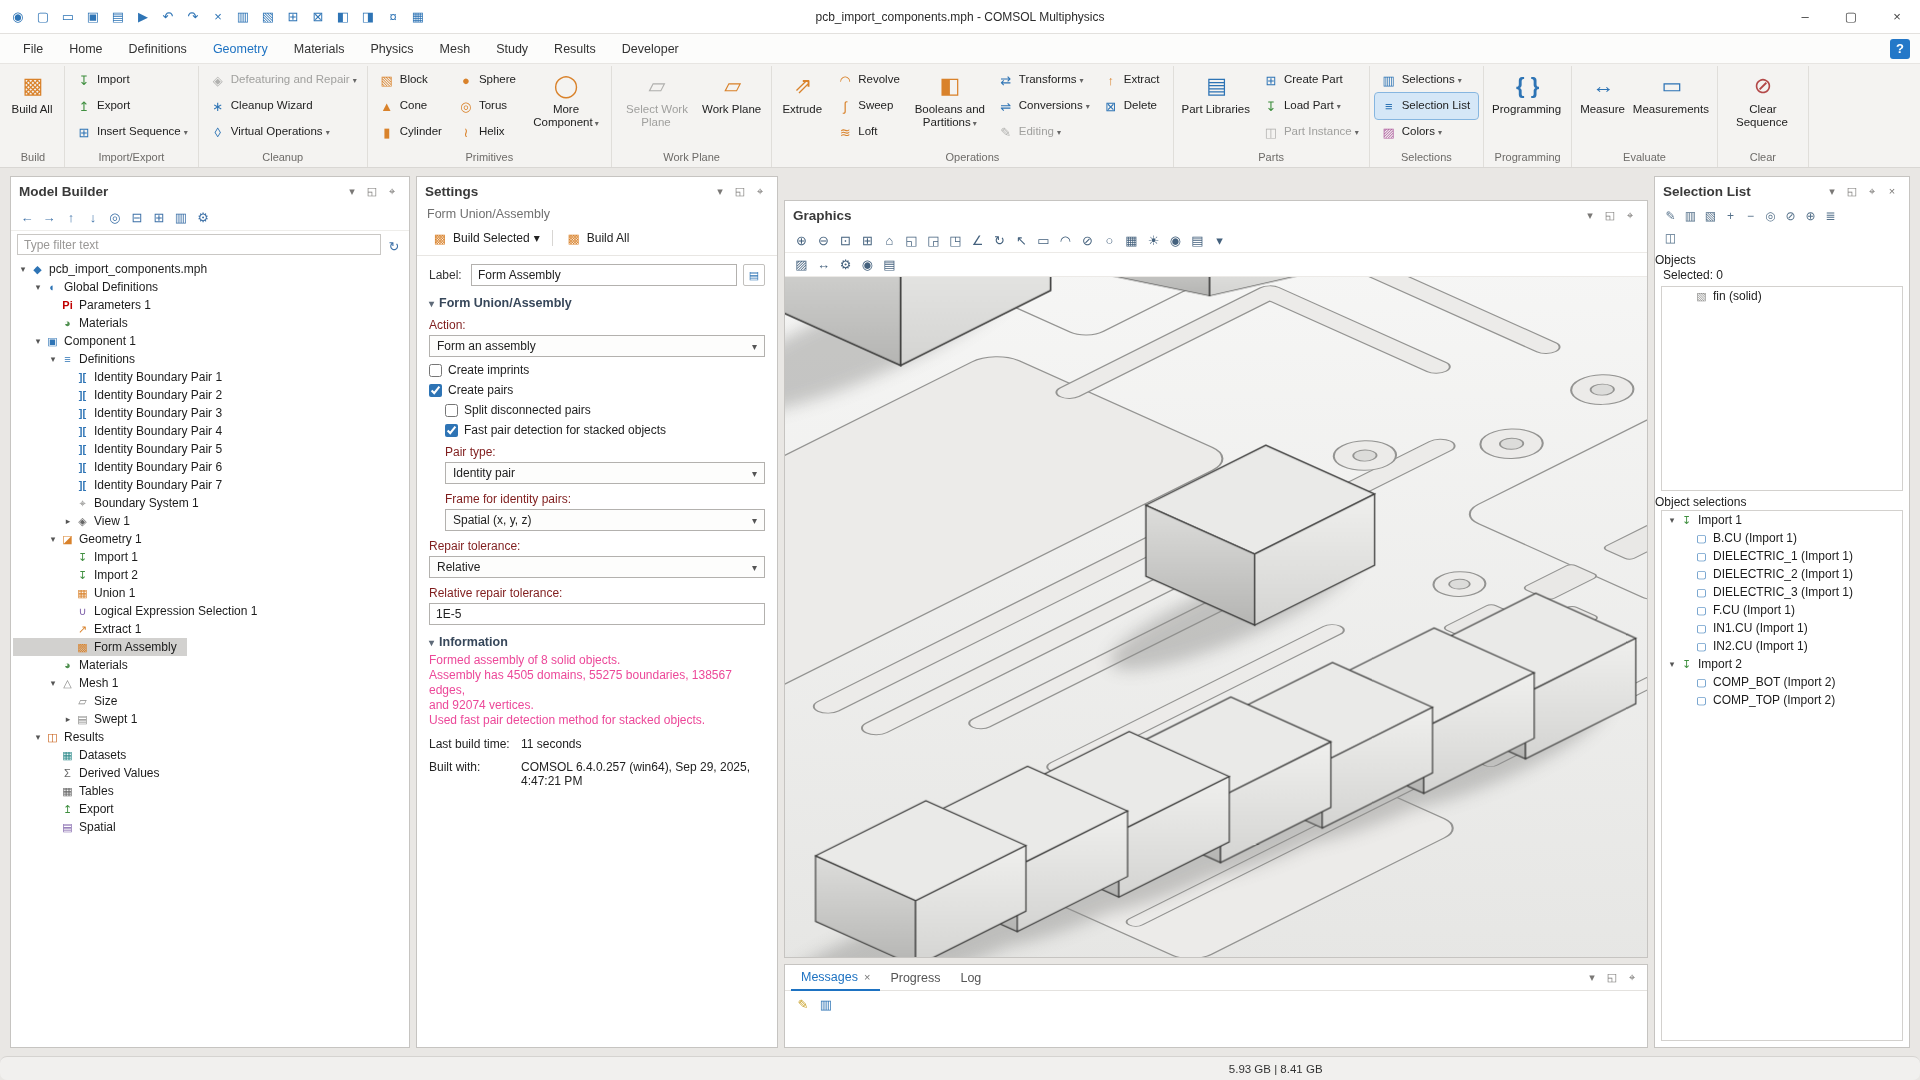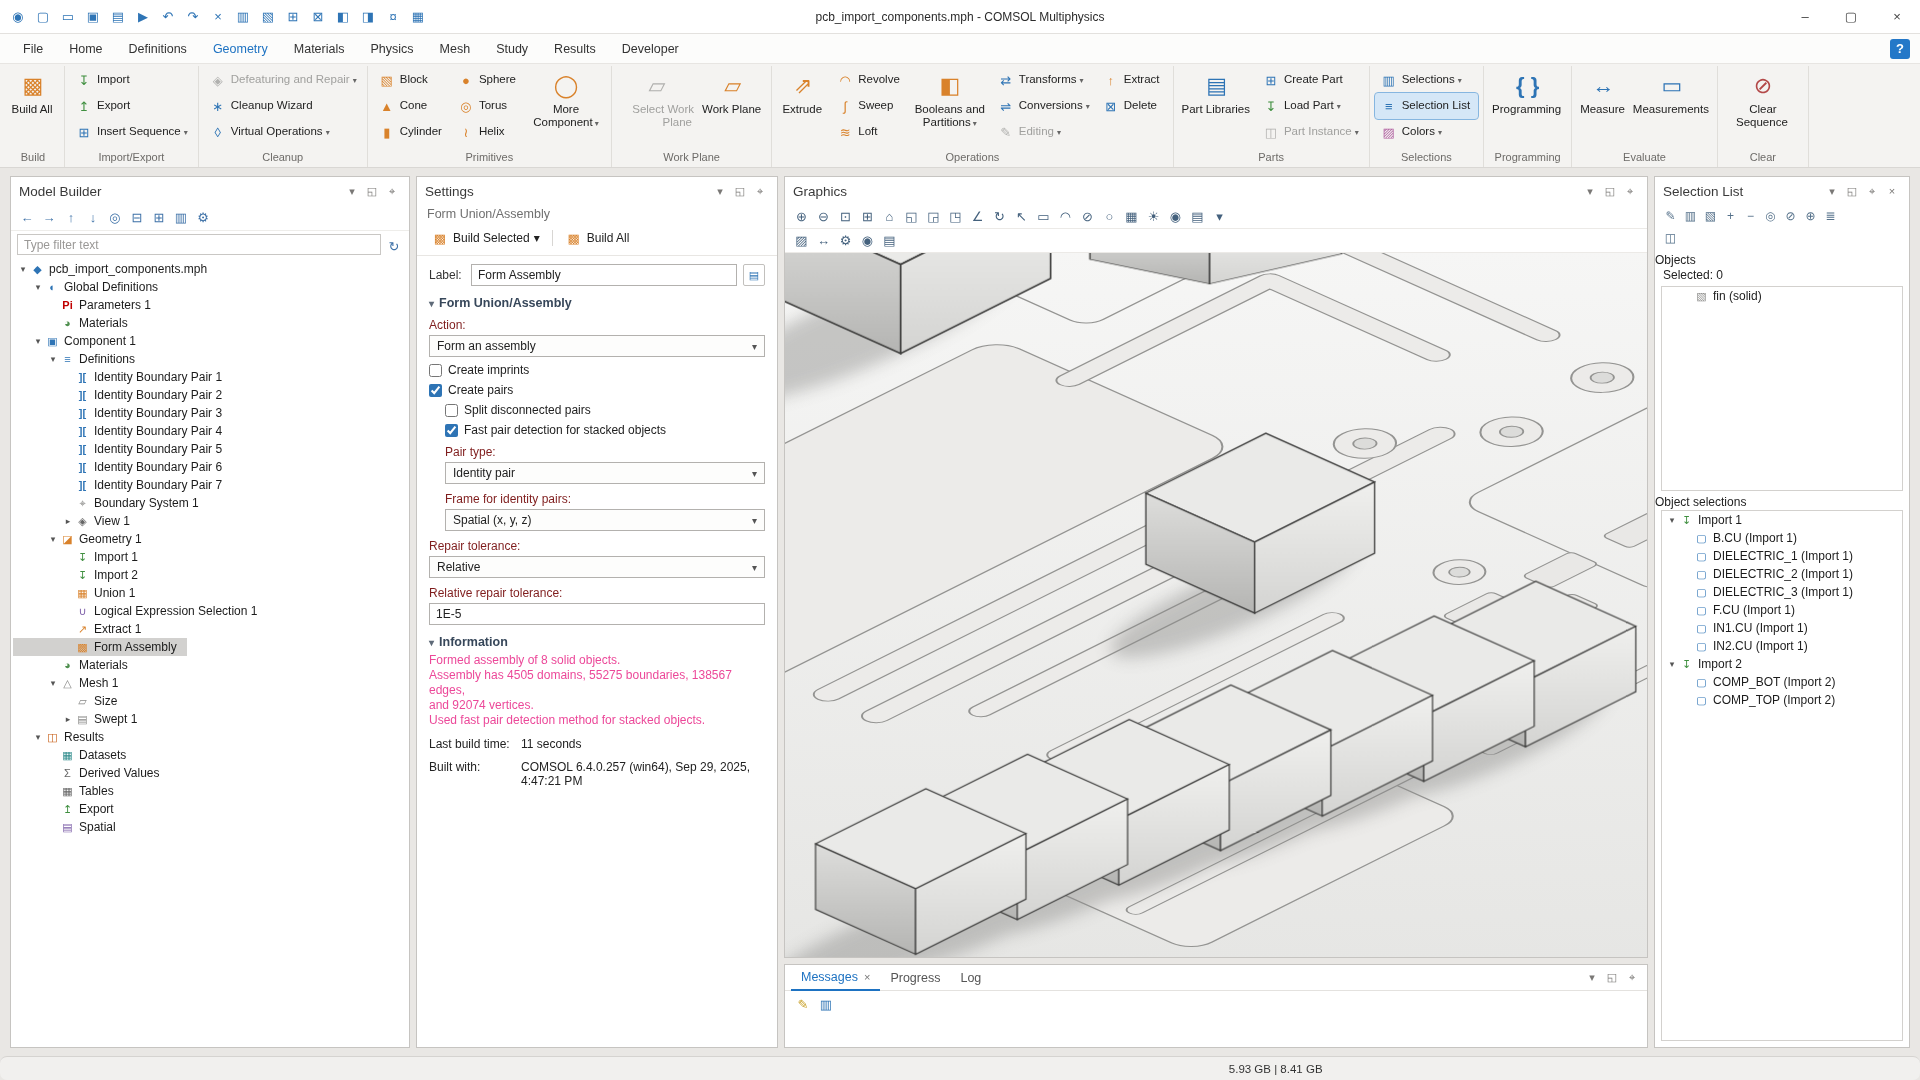--- a/index.html
+++ b/index.html
@@ -33,30 +33,30 @@
   .rib-btns{height:80px;display:flex;flex-direction:column;flex-wrap:wrap;align-content:flex-start;column-gap:2px;}
   .rib-btn{display:flex;align-items:center;border-radius:3px;cursor:default;}
   .rib-btn.small{height:26px;padding:0 5px;white-space:nowrap;}
   .rib-btn.big{flex-direction:column;justify-content:flex-start;height:80px;min-width:52px;max-width:80px;
                text-align:center;padding:4px 3px 0;}
   .rib-btn.big .ic{width:30px;height:30px;font-size:22px;margin-bottom:2px;}
   .rib-btn .lbl{font-size:11.5px;color:#222;line-height:1.15;}
   .rib-btn .dd{font-size:8px;color:#666;margin-left:3px;}
   .rib-btn.big .dd{margin-left:2px;}
   .rib-btn.small .ic{margin-right:4px;}
-  .rib-btn.disabled .lbl{color:#a0a09e;text-align:right;}
+  .rib-btn.disabled .lbl{color:#a0a09e;}
   .rib-btn.disabled .ic{color:#b0b0ae !important;}
   .rib-btn.active{background:#d5e7f7;outline:1px solid #86b6e0;}
   .rib-glabel{margin-top:auto;height:19px;text-align:center;color:#6d6b68;font-size:11px;line-height:18px;white-space:nowrap;}
 
   
   .workspace{flex:1;display:flex;gap:6px;padding:8px 10px;min-height:0;}
   .panel{background:#fff;border:1px solid #c6c4c1;display:flex;flex-direction:column;min-height:0;overflow:hidden;}
   .phead{height:28px;display:flex;align-items:center;padding:0 8px;flex:0 0 auto;}
-  .ptitle{font-size:13.5px;font-weight:400;color:#3a3a3a;}
+  .ptitle{font-size:13.5px;font-weight:700;color:#3a3a3a;}
   .phead-icons{margin-left:auto;display:flex;gap:2px;}
   .phead-icons .ic{width:18px;height:18px;font-size:11px;color:#7a7876;}
 
   
   .model-builder{width:400px;flex:0 0 auto;}
   .mb-toolbar{height:26px;display:flex;align-items:center;gap:2px;padding:0 6px;border-bottom:1px solid #eeedea;flex:0 0 auto;}
   .mb-toolbar .ic{width:20px;height:20px;color:#3f72a8;}
   .mb-filter{display:flex;align-items:flex-end;gap:4px;padding:3px 6px;flex:0 0 auto;}
   .mb-filter input{flex:1;height:21px;border:1px solid #c9c7c4;padding:0 6px;font:12px "Liberation Sans",sans-serif;color:#333;}
   .mb-filter input::placeholder{color:#9a9896;}
@@ -88,21 +88,21 @@
   .cb-row{display:flex;align-items:center;margin:6px 0;color:#222;}
   .cb-row input{width:13px;height:13px;margin:0 6px 0 0;accent-color:#2e74b5;}
   .cb-indent{padding-left:16px;}
   .info-line{color:#ec4899;line-height:15px;}
   .kv{display:flex;margin-top:9px;}
   .kv .k{width:92px;color:#222;flex:0 0 auto;}
   .kv .v{color:#222;}
 
   
   .center-col{flex:1;display:flex;flex-direction:column;gap:6px;min-width:0;}
-  .graphics{flex:1;}
+  .graphics{flex:1;margin-top:24px;}
   .gx-toolbar{display:flex;align-items:center;gap:1px;padding:1px 6px;border-bottom:1px solid #eceae7;flex:0 0 auto;height:24px;}
   .gx-toolbar .ic{width:21px;height:20px;color:#44617d;font-size:13px;}
   .gcanvas{flex:1;min-height:0;position:relative;}
   .gcanvas svg{display:block;width:100%;height:100%;}
 
   
   .messages{height:84px;flex:0 0 auto;}
   .msg-tabs{height:26px;display:flex;align-items:center;border-bottom:1px solid #e4e2df;padding:0 6px;flex:0 0 auto;}
   .msg-tab{display:flex;align-items:center;gap:6px;padding:0 10px;height:26px;color:#555;font-size:12.5px;}
   .msg-tab.active{color:#1d72c2;border-bottom:2px solid #1d72c2;}

